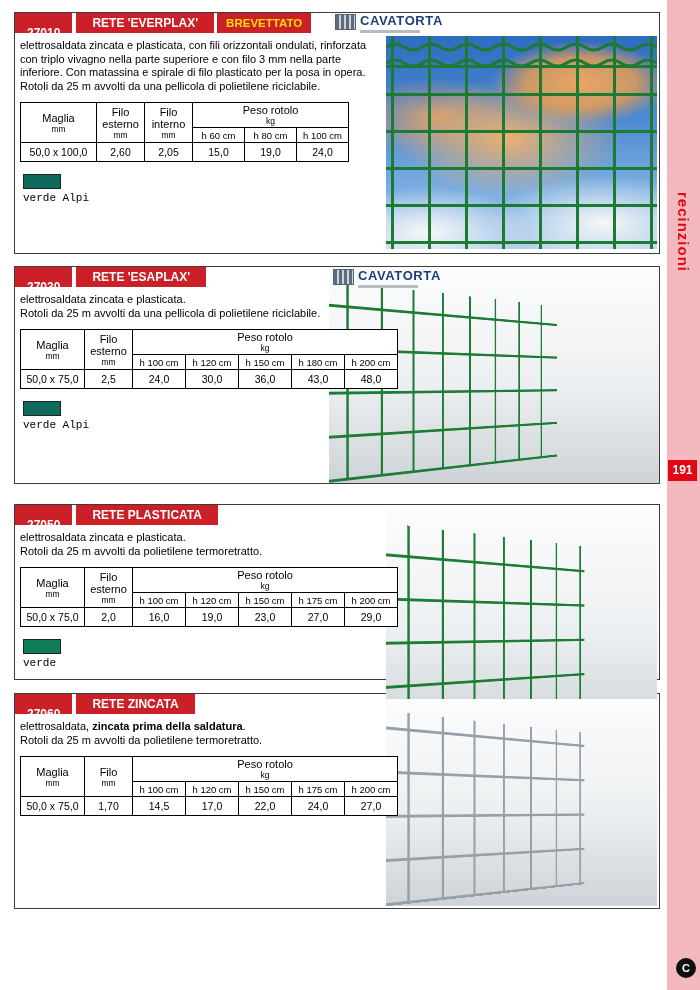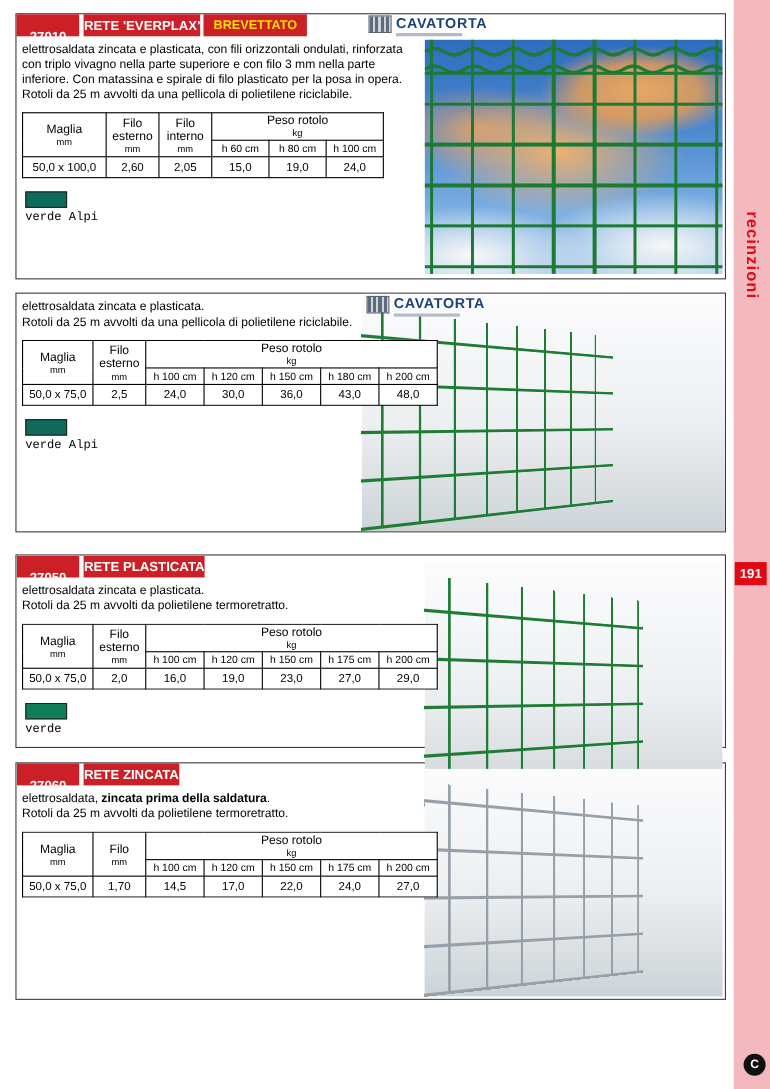--- a/index.html
+++ b/index.html
@@ -15,21 +15,21 @@
   .s1 { height: 242px; margin-bottom: 12px; }
   .s2 { height: 218px; margin-bottom: 20px; }
   .s3 { height: 176px; margin-bottom: 13px; }
   .s4 { height: 216px; }
 
   .sec-head { display: flex; align-items: stretch; height: 20px; position: relative; z-index: 3; }
   .code-box, .title-box, .badge {
     background: #cb2027; color: #fff; font-weight: bold; font-size: 12px;
     line-height: 20px; padding: 10px 12px; white-space: nowrap;
   }
-  .title-box { margin-left: 4px; padding: 0 0; }
+  .title-box { margin-left: 4px; padding: 0 16px; }
   .badge { margin-left: 3px; color: #ffdf00; font-size: 11.5px; padding: 0 9px; }
 
   .desc { font-size: 11px; line-height: 13.5px; padding: 6px 4px 0 5px; }
   .desc p { margin: 0; }
   .s1 .desc { max-width: 370px; }
   .s2 .desc { max-width: 310px; }
   .s3 .desc, .s4 .desc { max-width: 365px; }
 
   
   table.spec { border-collapse: collapse; margin: 9px 0 0 5px; background: #fff; position: relative; z-index: 2; }
@@ -90,21 +90,21 @@
       repeating-linear-gradient(90deg, #1e7c35 0, #1e7c35 3px, transparent 3px, transparent 45px),
       repeating-linear-gradient(0deg, #1e7c35 0, #1e7c35 3px, transparent 3px, transparent 45px); }
   .mesh-gray { background-image:
       repeating-linear-gradient(90deg, #97a0a8 0, #97a0a8 3px, transparent 3px, transparent 45px),
       repeating-linear-gradient(0deg, #97a0a8 0, #97a0a8 3px, transparent 3px, transparent 45px); }
 
   
   .side-strip { position: absolute; right: 0; top: 0; width: 33px; height: 990px; background: #f4b9be; }
   .side-label { position: absolute; top: 192px; left: 50%; transform: translateX(-50%);
     writing-mode: vertical-rl; color: #e30613; font-weight: bold; font-size: 15px; letter-spacing: 1px; }
-  .page-num { position: absolute; top: 511px; left: 1px; width: 29px; height: 21px;
+  .page-num { position: absolute; top: 460px; left: 1px; width: 29px; height: 21px;
     background: #e30613; color: #fff; font-weight: bold; font-size: 12px;
     text-align: center; line-height: 21px; }
   .publisher { position: absolute; bottom: 12px; left: 9px; width: 20px; height: 20px;
     border-radius: 50%; background: #101010; color: #fff; font-size: 11px; font-weight: bold;
     text-align: center; line-height: 20px; }
 </style>
 </head>
 <body>
 
 <div class="content">
@@ -169,20 +169,24 @@
       <div class="sky1"></div>
       <div class="grid1"></div>
       <svg class="wavy" viewBox="0 0 270 34" preserveAspectRatio="none">
         <path d="M0 9 Q 9 3 18 9 T 36 9 T 54 9 T 72 9 T 90 9 T 108 9 T 126 9 T 144 9 T 162 9 T 180 9 T 198 9 T 216 9 T 234 9 T 252 9 T 270 9" fill="none" stroke="#1c7a33" stroke-width="3"></path>
         <path d="M0 25 Q 9 19 18 25 T 36 25 T 54 25 T 72 25 T 90 25 T 108 25 T 126 25 T 144 25 T 162 25 T 180 25 T 198 25 T 216 25 T 234 25 T 252 25 T 270 25" fill="none" stroke="#1c7a33" stroke-width="3"></path>
       </svg>
     </div>
   </div>
 
   <div class="section s2">
+    <div class="sec-head">
+      <span class="code-box">27030</span>
+      <span class="title-box">RETE 'ESAPLAX'</span>
+    </div>
     <div class="brandlogo">
       <span class="logo-bars"></span>
       <span class="logo-col">
         <span class="logo-name">CAVATORTA</span>
         <span class="logo-tag"></span>
       </span>
     </div>
     <div class="desc">
       <p>elettrosaldata zincata e plasticata.</p>
       <p>Rotoli da 25 m avvolti da una pellicola di polietilene riciclabile.</p>

